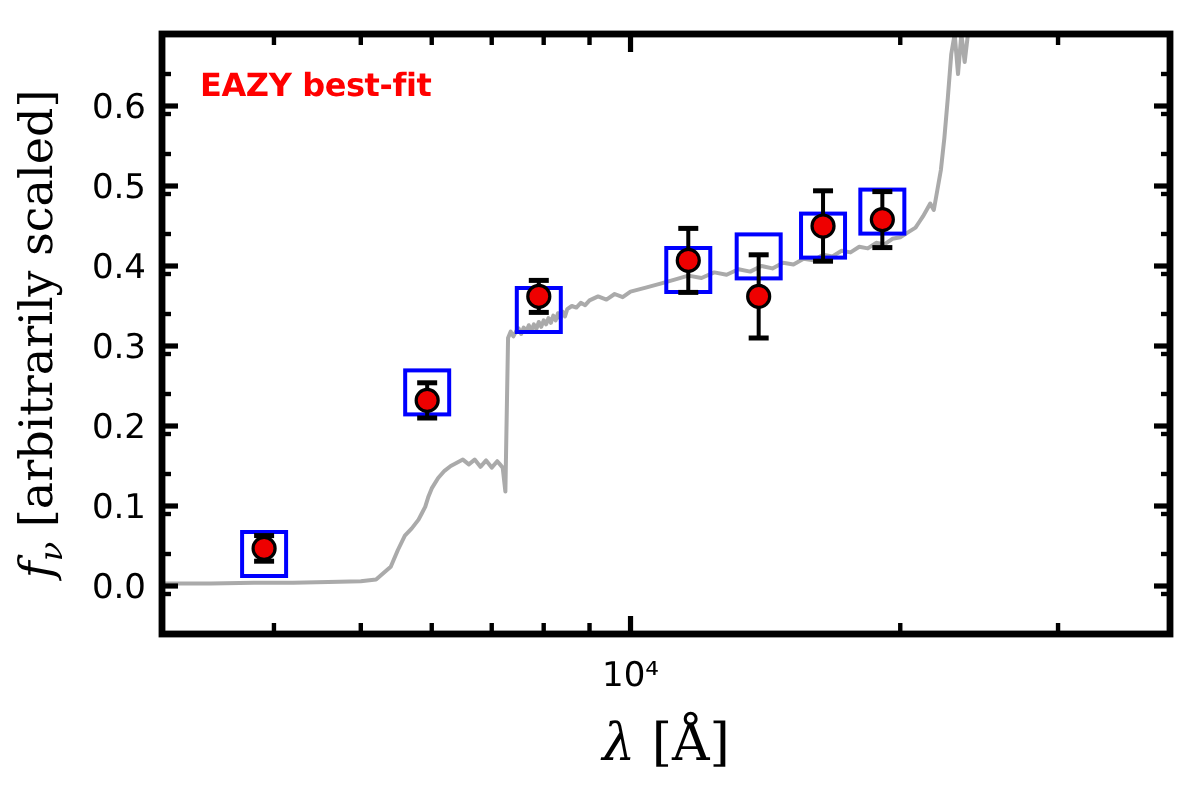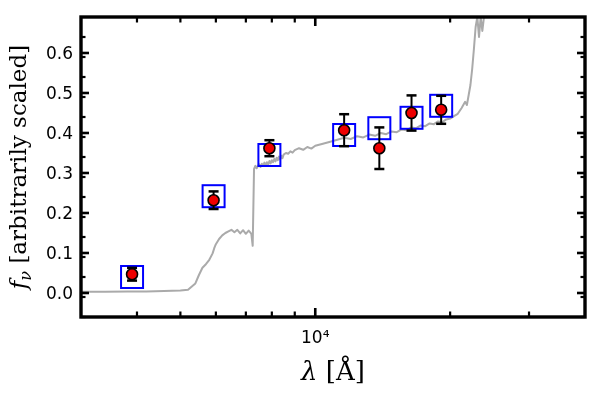--- a/index.html
+++ b/index.html
@@ -164,13 +164,14 @@
         <line x1="294.7619628102826" y1="317" x2="294.7619628102826" y2="311.5" stroke="#000" stroke-width="2.2"></line>
         <line x1="294.7619628102826" y1="17" x2="294.7619628102826" y2="22.5" stroke="#000" stroke-width="2.2"></line>
         <line x1="450.13121748115725" y1="317" x2="450.13121748115725" y2="311.5" stroke="#000" stroke-width="2.2"></line>
         <line x1="450.13121748115725" y1="17" x2="450.13121748115725" y2="22.5" stroke="#000" stroke-width="2.2"></line>
         <line x1="529.0243977725972" y1="317" x2="529.0243977725972" y2="311.5" stroke="#000" stroke-width="2.2"></line>
         <line x1="529.0243977725972" y1="17" x2="529.0243977725972" y2="22.5" stroke="#000" stroke-width="2.2"></line>
       </g>
       <text x="333" y="380" text-anchor="middle" font-family="&quot;DejaVu Serif&quot;, serif" font-size="26" font-style="italic" fill="#000"><tspan font-style="italic">λ</tspan><tspan font-style="normal" font-family="&quot;DejaVu Serif&quot;, serif">  [Å]</tspan></text>
       <text x="0" y="0" text-anchor="middle" font-family="&quot;DejaVu Serif&quot;, serif" font-size="23" fill="#000" transform="translate(26,167) rotate(-90)"><tspan font-style="italic">f</tspan><tspan font-style="italic" font-size="16" dy="5">ν</tspan><tspan dy="-5" font-style="normal"> [arbitrarily scaled]</tspan></text>
     </svg>
+  <div class="annotation-text" style="left: 100px; top: 33px; color: rgb(255, 0, 0);">EAZY best-fit</div>
 </div>
 
 </body></html>

